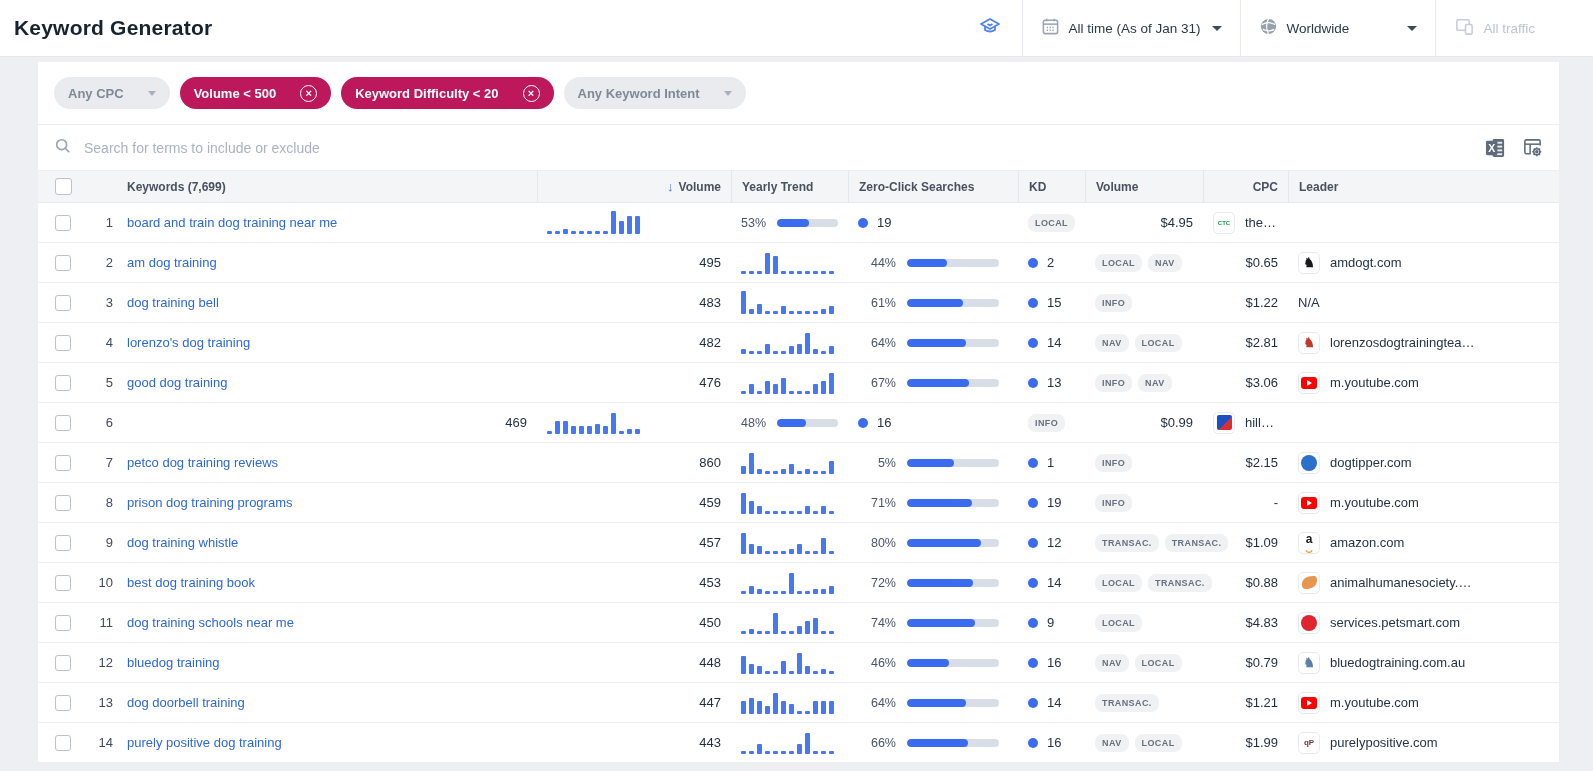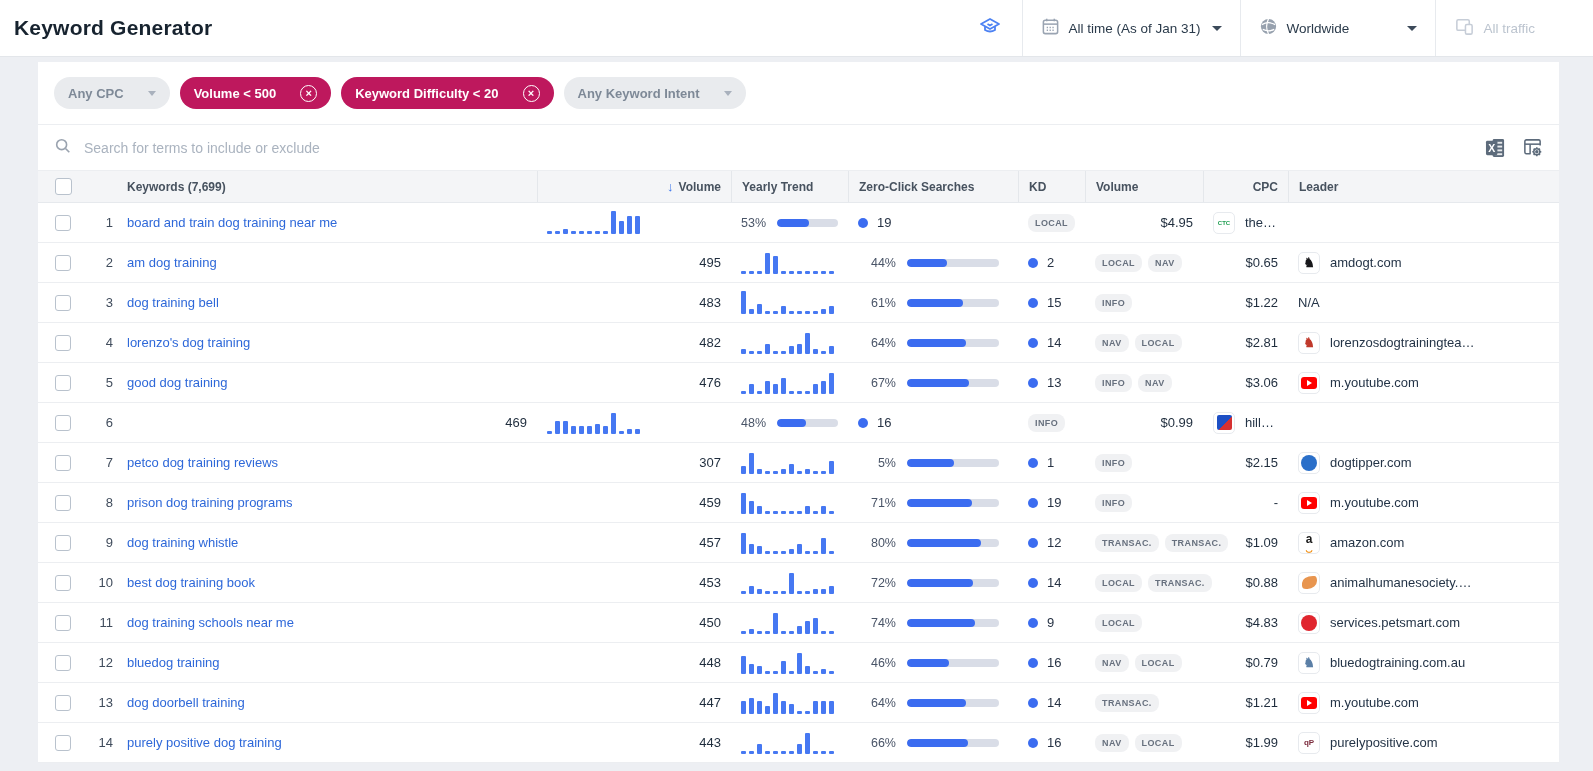--- a/index.html
+++ b/index.html
@@ -500,21 +500,21 @@
           </div>
         </div>
         <div class="grid row">
           <div class="cell">
             <span class="checkbox"></span>
           </div>
           <div class="cell num">7</div>
           <div class="cell kw" style="padding-left: 12px;">
             <a href="#">petco dog training reviews</a>
           </div>
-          <div class="cell right vol">307</div>
+          <div class="cell right vol">860</div>
           <div class="cell">
             <span class="trend" style="margin-bottom: 4px;">
               <i style="height: 8px;"></i>
               <i style="height: 21px;"></i>
               <i style="height: 5px;"></i>
               <i style="height: 3px;"></i>
               <i style="height: 3px;"></i>
               <i style="height: 5px;"></i>
               <i style="height: 10px;"></i>
               <i style="height: 3px;"></i>

